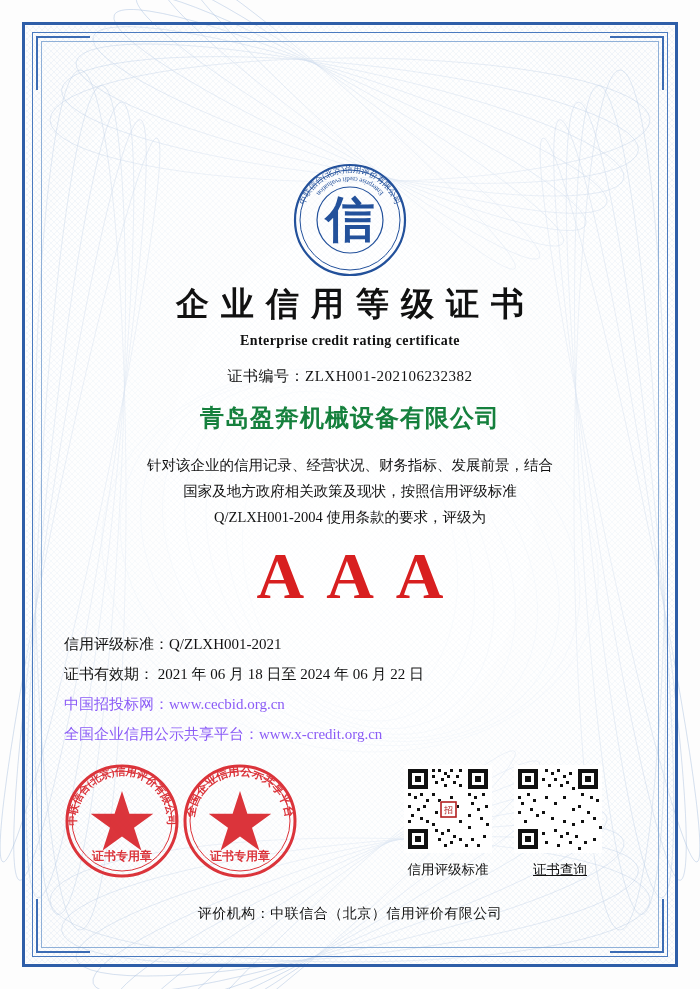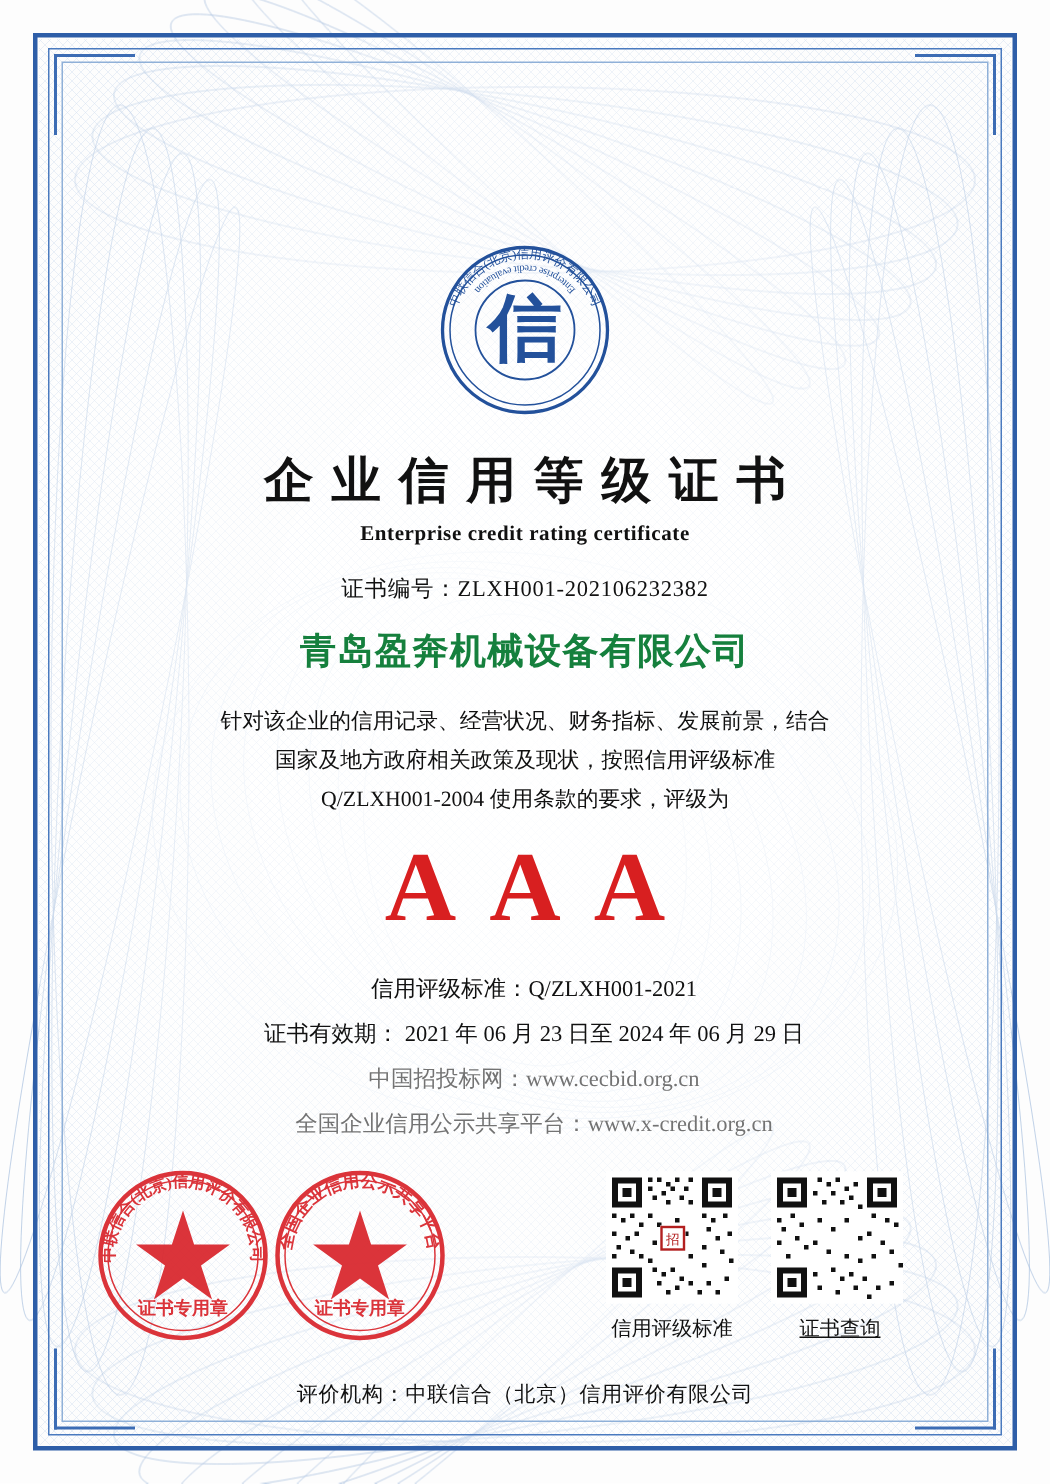--- a/index.html
+++ b/index.html
@@ -92,21 +92,21 @@
     transform: translateY(-52%);
     font-family: "Liberation Serif", serif;
     font-size: 49px;
     color: #23519b;
     font-weight: bold;
     letter-spacing: 0;
     line-height: 1;
   }
 
   .title-cn {
-    margin-top: 20px;
+    margin-top: 4px;
     font-size: 33px;
     font-weight: bold;
     letter-spacing: 12px;
     color: #111111;
     font-family: "Liberation Serif", serif;
     text-indent: 12px;
   }
   .title-en {
     margin-top: 6px;
     font-size: 14px;
@@ -147,28 +147,28 @@
     font-weight: bold;
     color: #d81f20;
     letter-spacing: 22px;
     text-indent: 22px;
     font-family: "Liberation Serif", serif;
     line-height: 1.1;
   }
 
   .details {
     margin-top: 16px;
-    text-align: center;
+    text-align: left;
     padding-left: 12px;
     font-size: 15px;
     line-height: 30px;
     color: #111111;
   }
   .details .line { white-space: nowrap; }
-  .details .link { color: #737373; }
+  .details .link { color: #8b5cf6; }
 
   
   .bottom-area {
     position: relative;
     margin-top: 4px;
     height: 150px;
   }
 
   .seal {
     position: absolute;
@@ -322,21 +322,21 @@
     <div class="statement">
       <div>针对该企业的信用记录、经营状况、财务指标、发展前景，结合</div>
       <div>国家及地方政府相关政策及现状，按照信用评级标准</div>
       <div>Q/ZLXH001-2004 使用条款的要求，评级为</div>
     </div>
 
     <div class="grade">AAA</div>
 
     <div class="details">
       <div class="line">信用评级标准：Q/ZLXH001-2021</div>
-      <div class="line">证书有效期： 2021 年 06 月 23 日至 2024 年 06 月 29 日</div>
+      <div class="line">证书有效期： 2021 年 06 月 18 日至 2024 年 06 月 22 日</div>
       <div class="line link">中国招投标网：www.cecbid.org.cn</div>
       <div class="line link">全国企业信用公示共享平台：www.x-credit.org.cn</div>
     </div>
 
     <div class="bottom-area">
 
       <div class="seal seal-1">
         <svg viewBox="0 0 124 124" xmlns="http://www.w3.org/2000/svg">
           <defs>
             <path id="sealRing1" d="M62,62 m-46,0 a46,46 0 1,1 92,0 a46,46 0 1,1 -92,0"></path>

